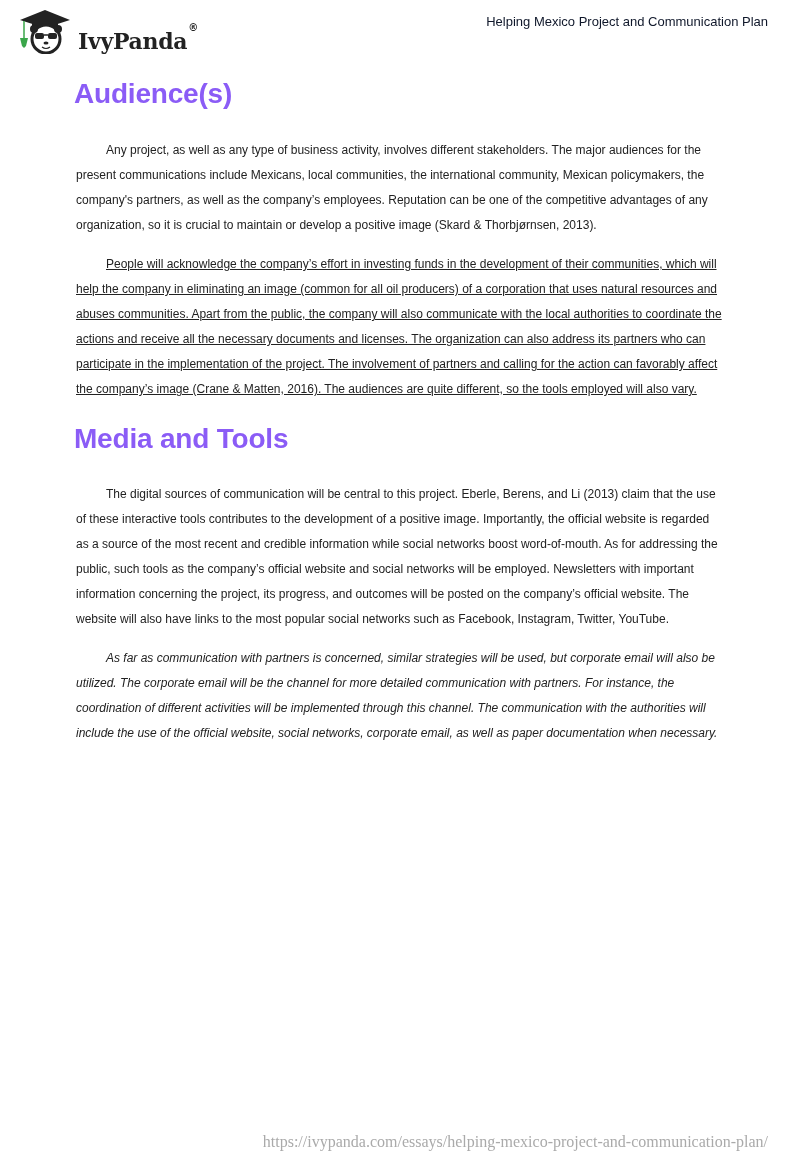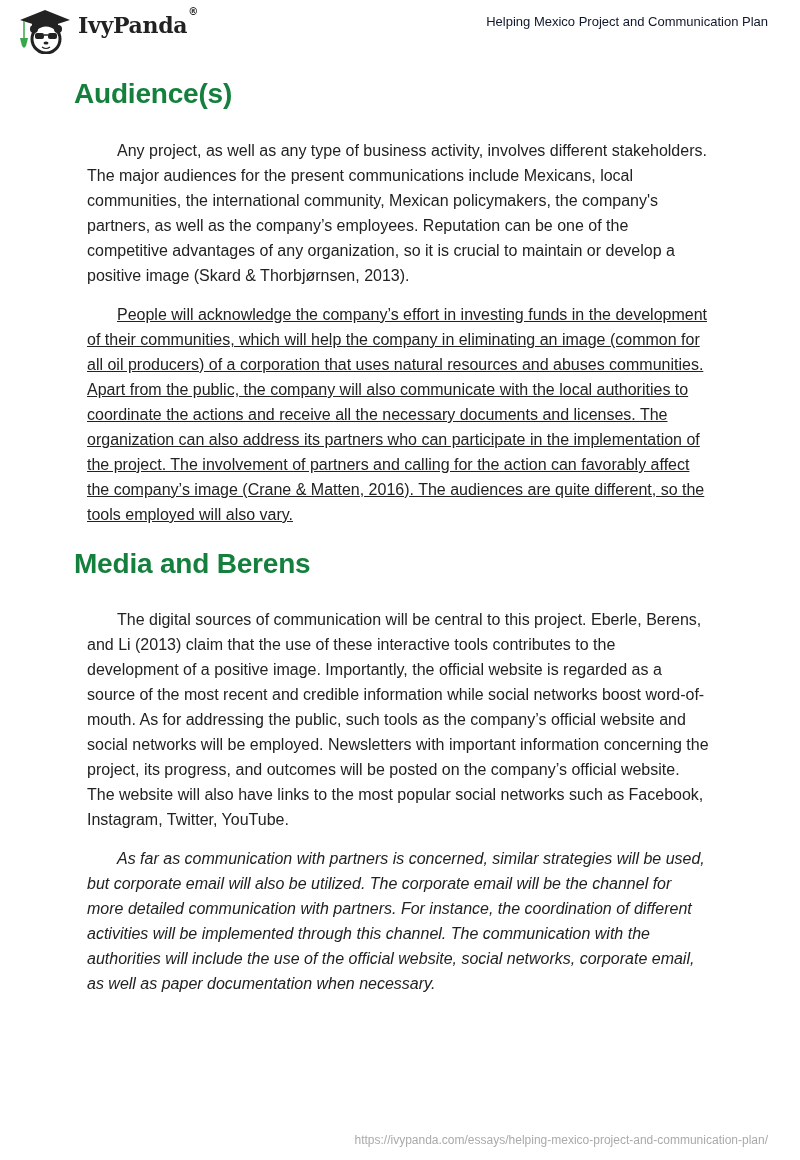--- a/index.html
+++ b/index.html
@@ -19,21 +19,21 @@
       position: absolute;
       left: 0; top: 0;
       width: 800px;
       height: 60px;
     }
     .logo {
       position: absolute;
       left: 18px;
       top: 8px;
       display: flex;
-      align-items: flex-start;
+      align-items: flex-end;
     }
     .logo svg { display: block; }
     .logo-text {
       font-family: "DejaVu Serif", serif;
       font-weight: bold;
       font-size: 22px;
       color: #222222;
       margin-left: 6px;
       letter-spacing: -0.3px;
       margin-top: 4px;
@@ -56,44 +56,45 @@
     .content {
       position: absolute;
       left: 74px;
       top: 70px;
       width: 650px;
     }
     h2 {
       font-family: "Liberation Sans", sans-serif;
       font-weight: bold;
       font-size: 28px;
-      color: #15803d;
+      color: #8b5cf6;
       margin: 0;
       line-height: 40px;
       letter-spacing: -0.2px;
     }
     .h-audience { margin-top: 4px; }
     .h-media { margin-top: 17px; }
     p {
-      margin: 13px;
-      font-size: 16px;
+      margin: 2px;
+      font-size: 12px;
       line-height: 25px;
       text-indent: 30px;
       color: #222222;
     }
     .p1 { margin-top: 24px; }
     .p2 { margin-top: 14px; text-decoration: underline; }
     .p3 { margin-top: 23px; }
     .p4 { margin-top: 14px; font-style: italic; }
     .footer-url {
       position: absolute;
       right: 32px;
       top: 1133px;
-      font-size: 12px;
+      font-size: 16px;
       color: #aaaaaa;
+      font-family: Liberation Serif, serif;
     }
   </style>
 </head>
 <body>
 
 <div class="header">
   <div class="logo">
     <svg width="54" height="46" viewBox="0 0 54 46">
 
       <polygon points="27,2 52,12 27,20 2,12" fill="#222"></polygon>
@@ -117,18 +118,18 @@
     <span class="logo-text"><span>IvyPanda</span><span class="logo-reg">®</span></span>
   </div>
   <div class="doc-title">Helping Mexico Project and Communication Plan</div>
 </div>
 
 <div class="content">
   <h2 class="h-audience">Audience(s)</h2>
   <p class="p1">Any project, as well as any type of business activity, involves different stakeholders. The major audiences for the present communications include Mexicans, local communities, the international community, Mexican policymakers, the company's partners, as well as the company’s employees. Reputation can be one of the competitive advantages of any organization, so it is crucial to maintain or develop a positive image (Skard &amp; Thorbjørnsen, 2013).</p>
   <p class="p2">People will acknowledge the company’s effort in investing funds in the development of their communities, which will help the company in eliminating an image (common for all oil producers) of a corporation that uses natural resources and abuses communities. Apart from the public, the company will also communicate with the local authorities to coordinate the actions and receive all the necessary documents and licenses. The organization can also address its partners who can participate in the implementation of the project. The involvement of partners and calling for the action can favorably affect the company’s image (Crane &amp; Matten, 2016). The audiences are quite different, so the tools employed will also vary.</p>
 
-  <h2 class="h-media">Media and Berens</h2>
+  <h2 class="h-media">Media and Tools</h2>
   <p class="p3">The digital sources of communication will be central to this project. Eberle, Berens, and Li (2013) claim that the use of these interactive tools contributes to the development of a positive image. Importantly, the official website is regarded as a source of the most recent and credible information while social networks boost word-of-mouth. As for addressing the public, such tools as the company’s official website and social networks will be employed. Newsletters with important information concerning the project, its progress, and outcomes will be posted on the company’s official website. The website will also have links to the most popular social networks such as Facebook, Instagram, Twitter, YouTube.</p>
   <p class="p4">As far as communication with partners is concerned, similar strategies will be used, but corporate email will also be utilized. The corporate email will be the channel for more detailed communication with partners. For instance, the coordination of different activities will be implemented through this channel. The communication with the authorities will include the use of the official website, social networks, corporate email, as well as paper documentation when necessary.</p>
 </div>
 
 <div class="footer-url">https://ivypanda.com/essays/helping-mexico-project-and-communication-plan/</div>
 
 </body></html>

